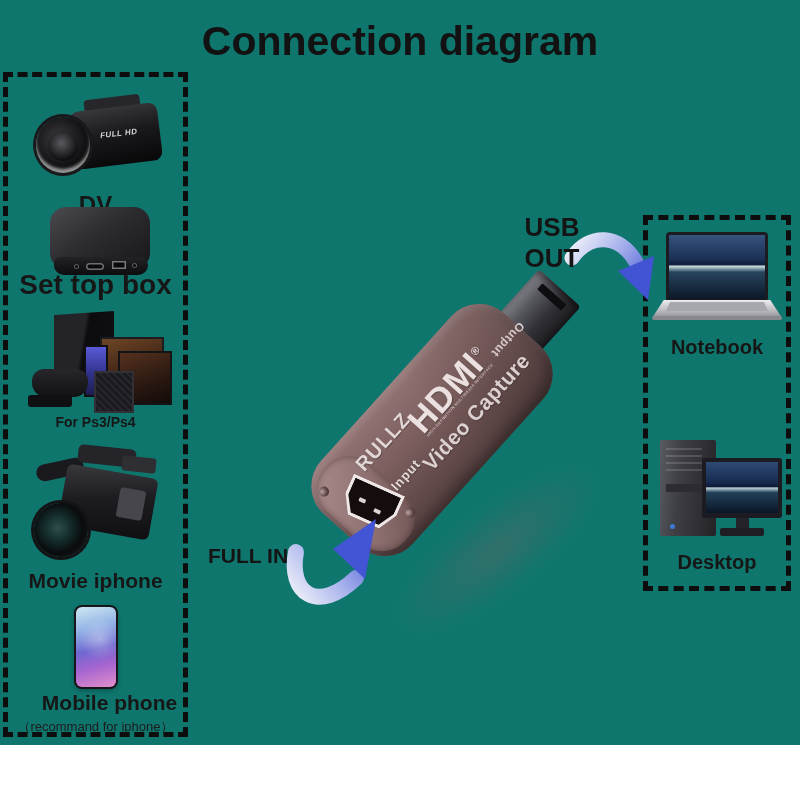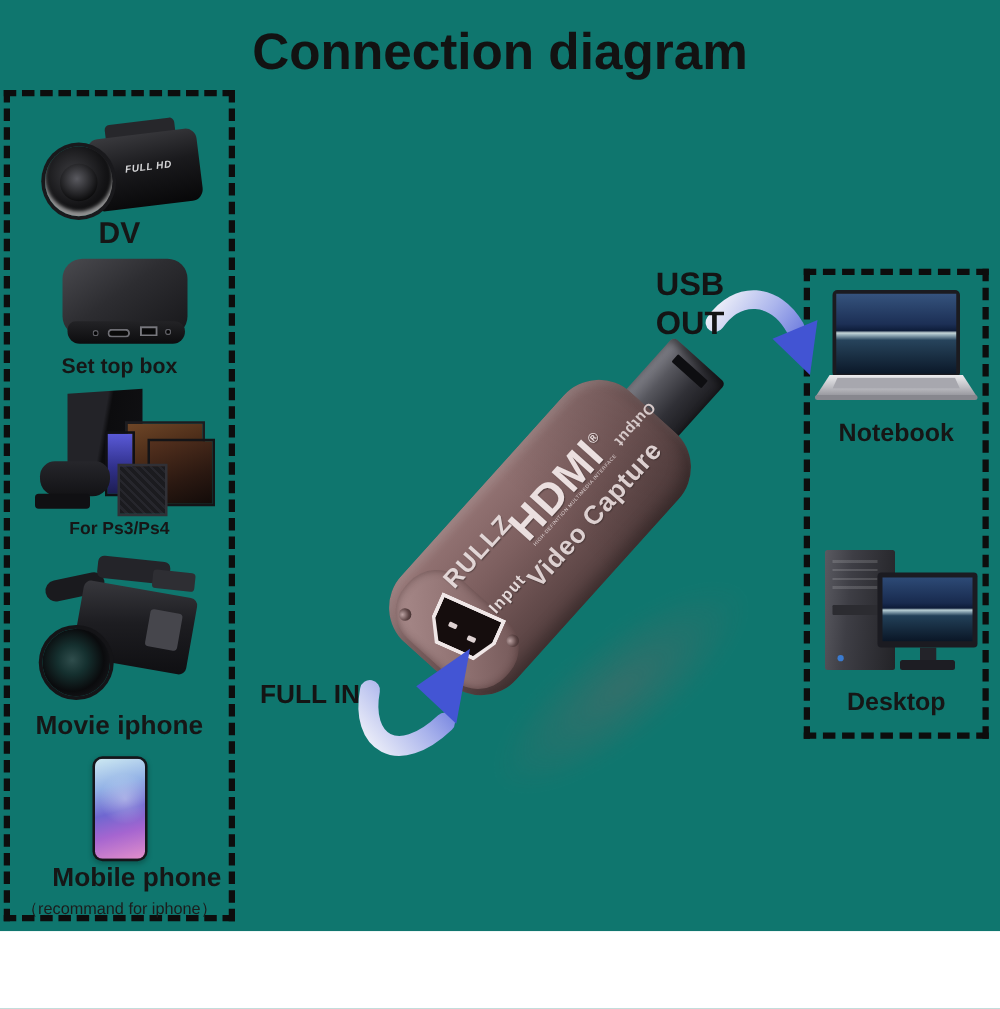--- a/index.html
+++ b/index.html
@@ -171,31 +171,31 @@
 
   <div class="panel panel-left">
 
     <div class="dv-icon">
       <div class="dv-deck"></div>
       <div class="dv-body"></div>
       <div class="dv-badge">FULL HD</div>
       <div class="dv-lens"></div>
       <div class="dv-glass"></div>
     </div>
-    <div class="item-label" style="top:96px;font-size:24px;">DV</div>
+    <div class="item-label" style="top:114px;font-size:24px;">DV</div>
 
     <div class="stb-icon">
       <div class="stb-box"></div>
       <div class="stb-lip"></div>
       <div class="stb-port-hdmi"></div>
       <div class="stb-port-usb"></div>
       <div class="stb-jack"></div>
       <div class="stb-jack stb-jack2"></div>
     </div>
-    <div class="item-label" style="top:206px;font-size:17px;">Set top box</div>
+    <div class="item-label" style="top:192px;font-size:28px;">Set top box</div>
 
     <div class="ps-icon">
       <div class="ps-console"></div>
       <div class="ps-cover1"></div>
       <div class="ps-cover2"></div>
       <div class="ps-phone"></div>
       <div class="ps-darkcover"></div>
       <div class="ps-pad"></div>
       <div class="ps-cam"></div>
     </div>

